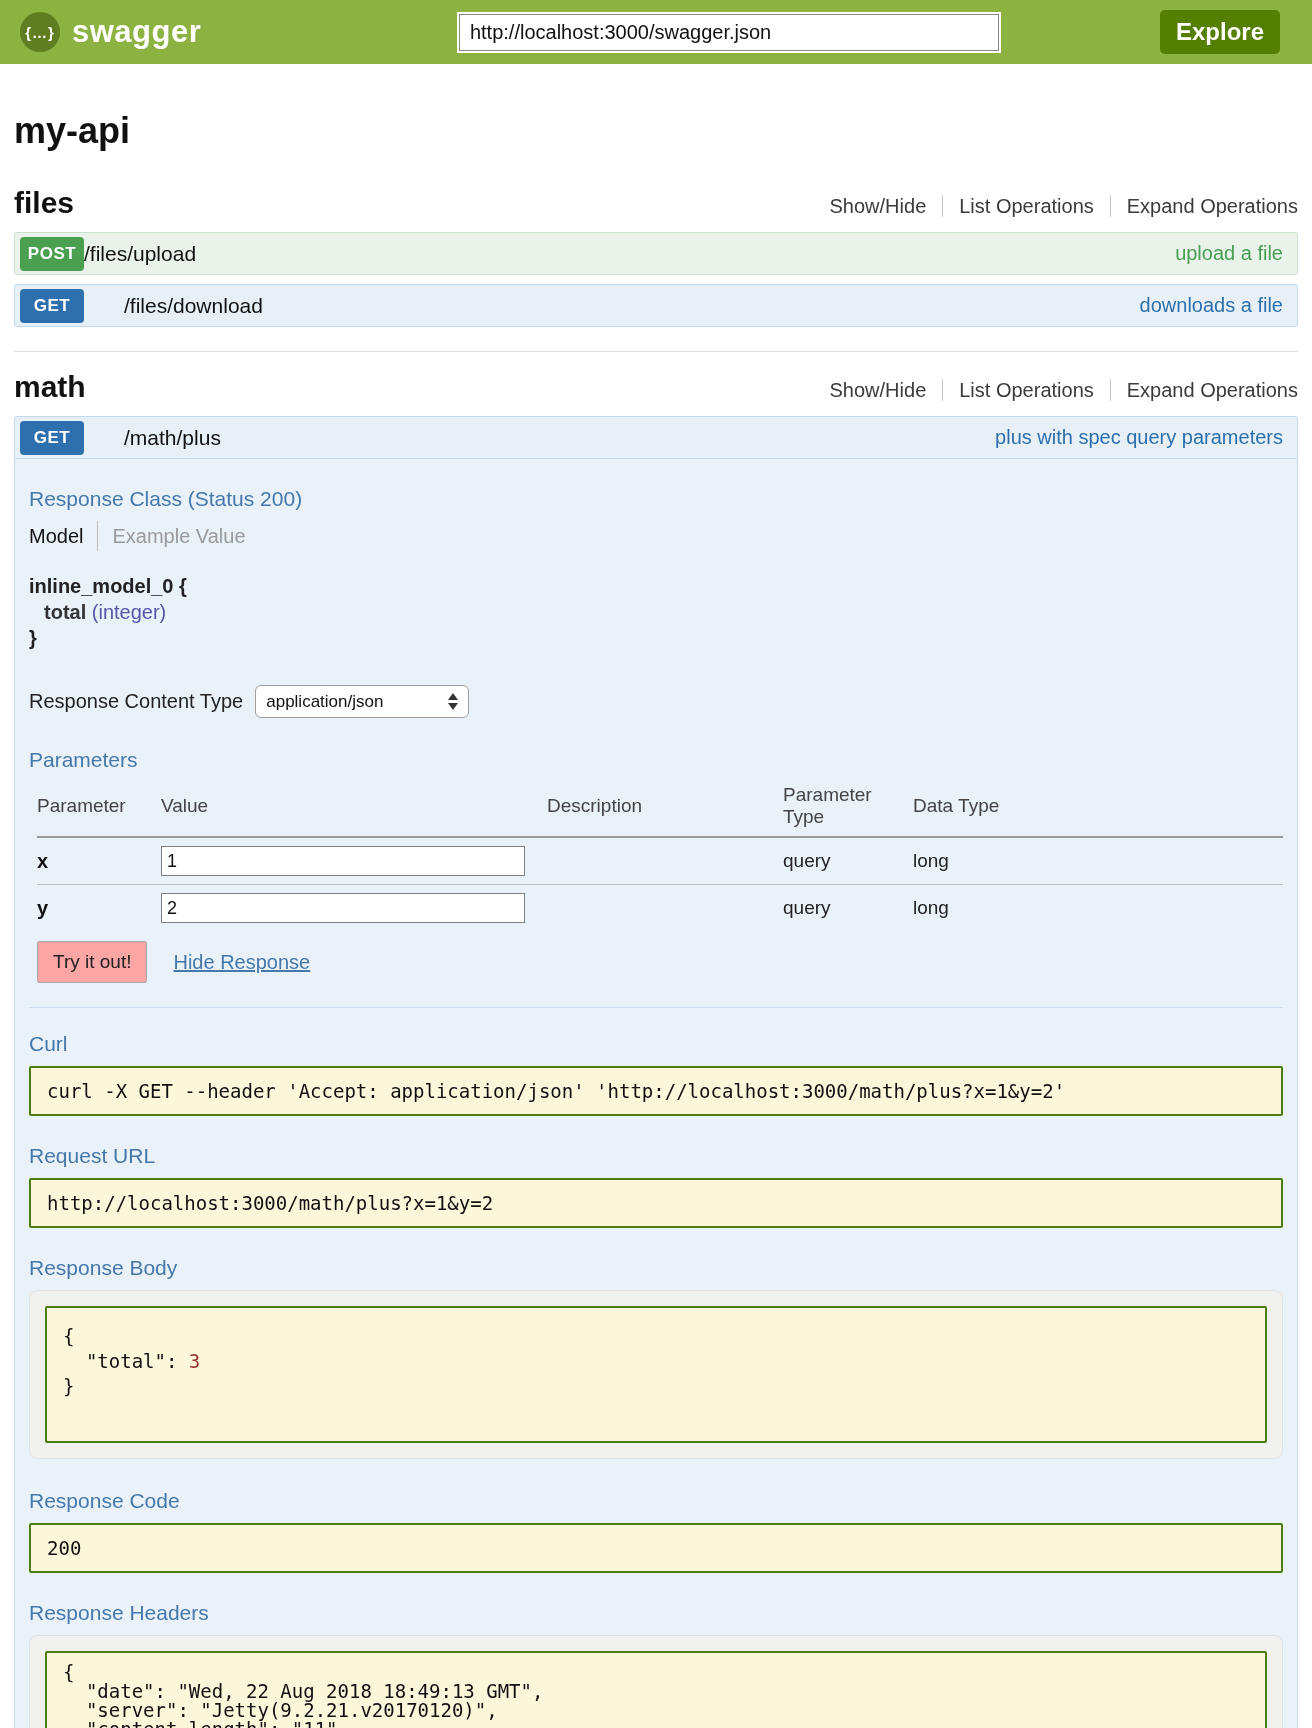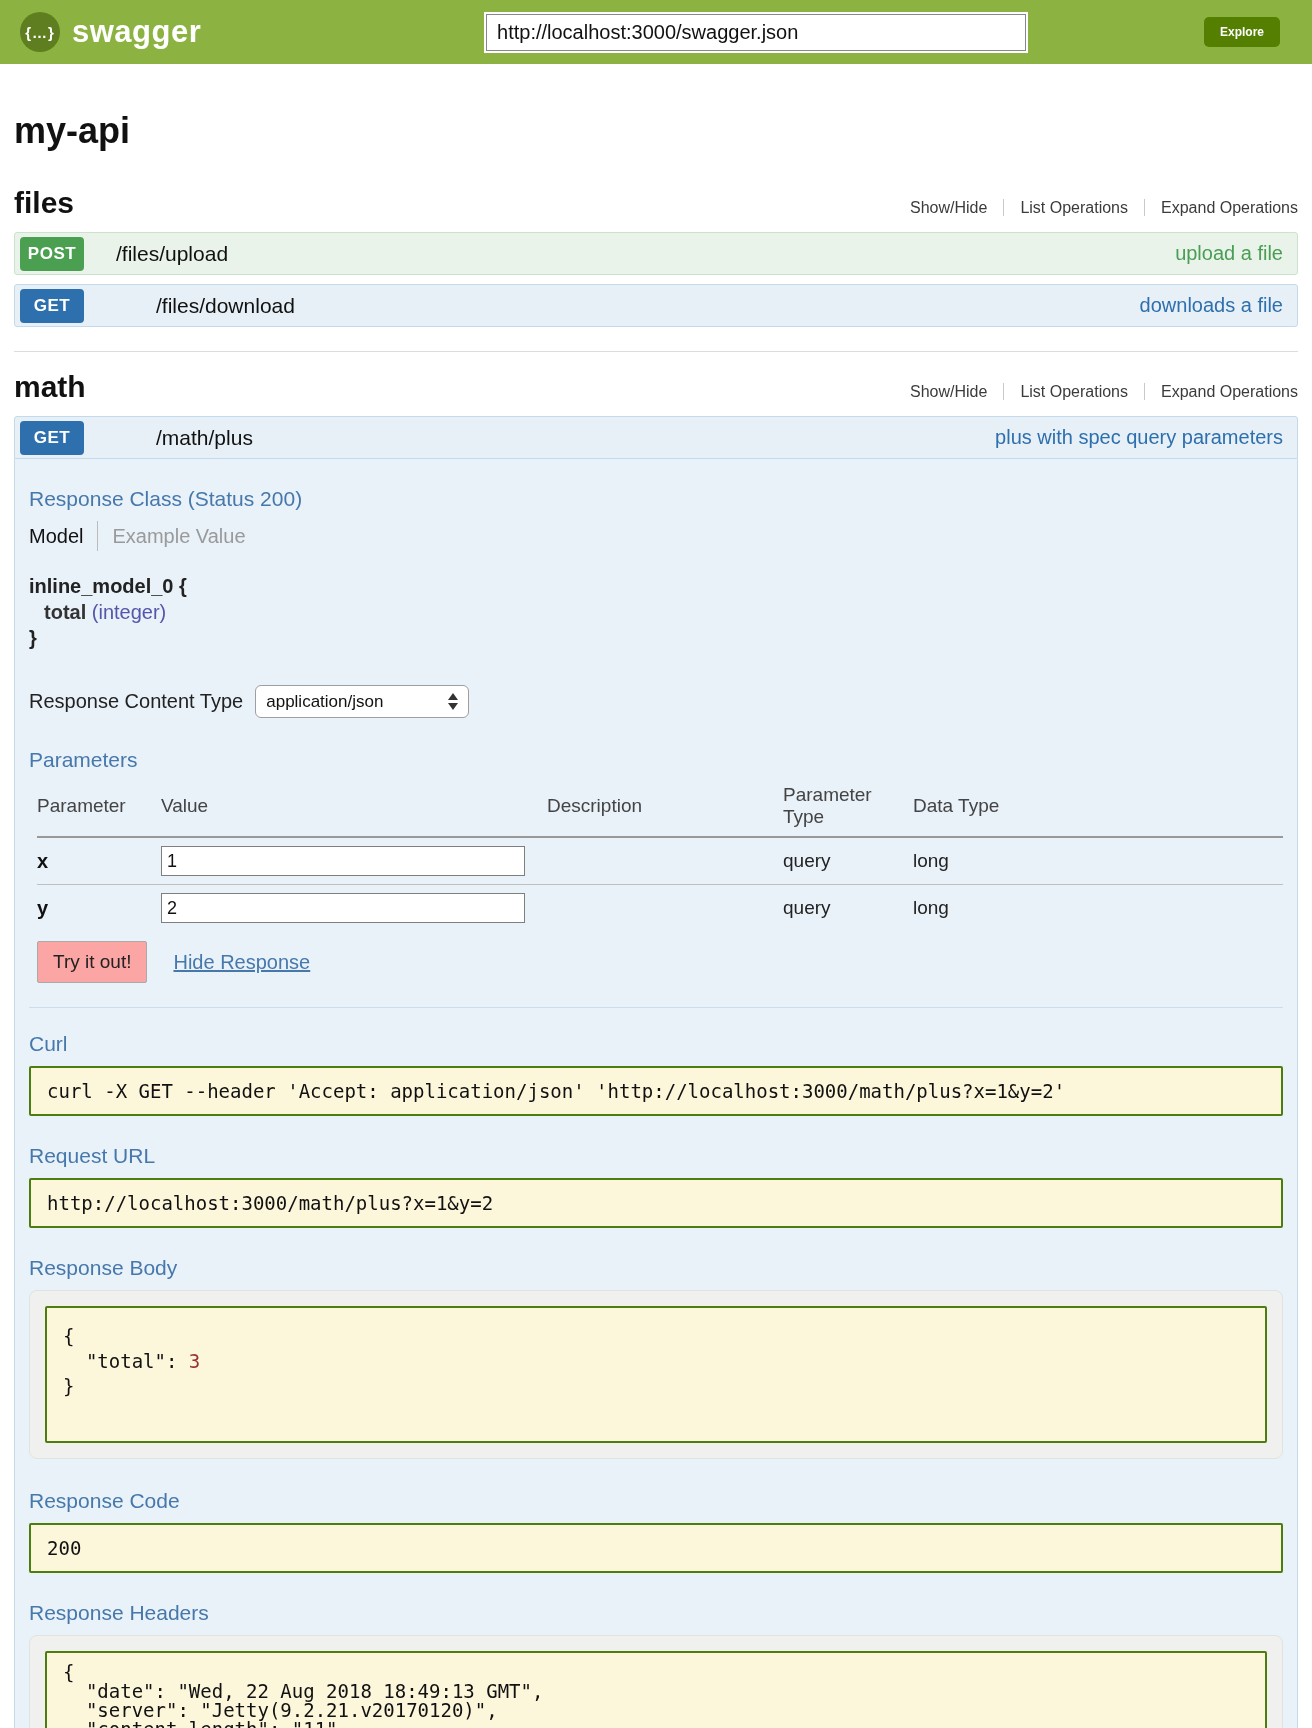--- a/index.html
+++ b/index.html
@@ -23,45 +23,45 @@
   .brand-title { color:#fff; font-size:31px; font-weight:bold; letter-spacing:0.5px; }
   .topbar-spacer-l { flex:1.6; }
   .topbar-spacer-r { flex:1; }
   .url-input {
     width:540px; height:37px; border:1px solid #888; background:#fff;
     font-family:"Liberation Sans", sans-serif; font-size:20px; color:#111;
     padding:0 10px; outline:2px solid #fff; outline-offset:0;
   }
   .explore-btn {
     background:#547f00; color:#fff; border:none; border-radius:5px;
-    font-family:"Liberation Sans", sans-serif; font-size:12px; font-weight:bold;
+    font-family:"Liberation Sans", sans-serif; font-size:24px; font-weight:bold;
     padding:8px 16px; cursor:pointer;
   }
   
   .page { padding:0 14px; }
   h1.api-title { font-size:36px; font-weight:bold; color:#111; margin:46px 0 34px 0; }
   .section-head { display:flex; align-items:baseline; justify-content:space-between; margin:34px 0 12px 0; }
   .section-name { font-size:30px; font-weight:bold; color:#111; margin:0; }
-  .section-links { font-size:16px; color:#3b3b3b;text-align:right; }
+  .section-links { font-size:20px; color:#3b3b3b;text-align:right; }
   .section-links a { color:#3b3b3b; text-decoration:none; cursor:pointer; }
   .sep-mid { border-left:1px solid #c9c9c9; border-right:1px solid #c9c9c9; padding:0 16px; margin:0 16px; }
   
   .op-row {
     display:flex; align-items:center; height:43px; padding:0 14px 0 5px;
     border-radius:3px; margin-bottom:9px; cursor:pointer;
   }
   .op-row.post { background:#e9f3ea; border:1px solid #cbe3cc; }
   .op-row.get  { background:#e7f0f7; border:1px solid #c3d9ec;gap:40px; }
   .badge {
     width:64px; text-align:center; padding:7px 0; border-radius:4px;
     color:#fff; font-size:17px; font-weight:bold; letter-spacing:0.5px;
   }
   .badge.post { background:#4aa050; }
   .badge.get  { background:#2e6fad; }
-  .op-path { font-size:21px; color:#111; margin-left:32px; }
+  .op-path { font-size:21px; color:#111; }
   .op-summary { margin-left:auto; font-size:20px; text-decoration:none; }
   .op-summary.green { color:#4a9d55; }
   .op-summary.blue  { color:#2e6fad; }
   .op-row.expanded { margin-bottom:0; border-bottom-left-radius:0; border-bottom-right-radius:0; }
   .section-divider { border:none; border-top:1px solid #ddd; margin:24px 0 18px 0; }
   
   .panel {
     background:#e9f1f9; border:1px solid #c3d9ec; border-top:none;
     border-radius:0 0 3px 3px; padding:28px 14px 24px 14px; margin-bottom:36px;
   }

